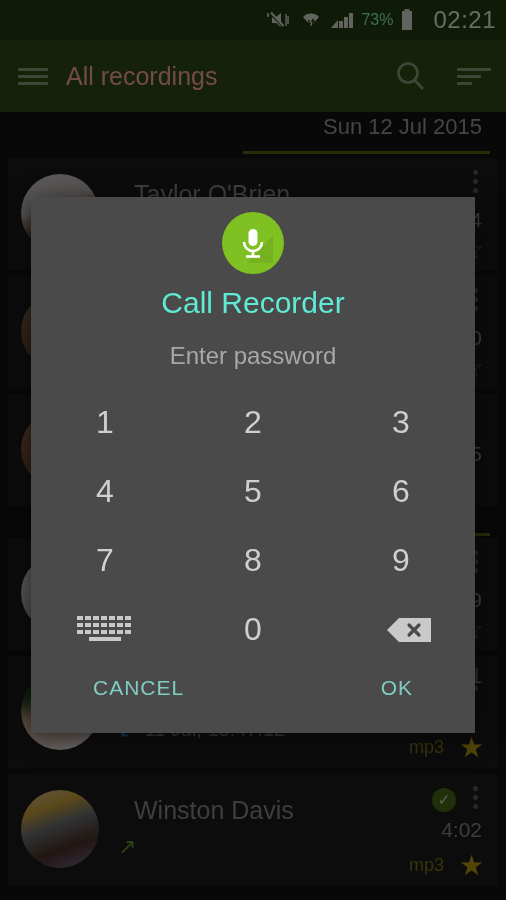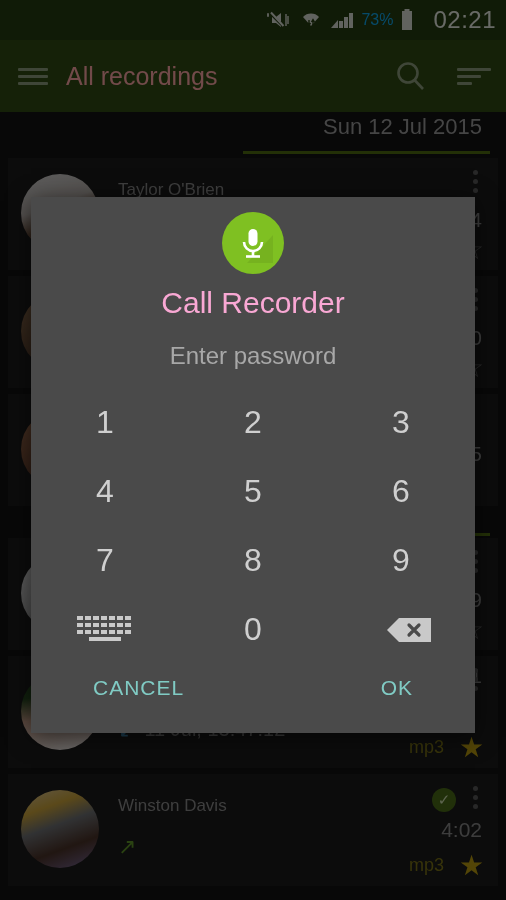--- a/index.html
+++ b/index.html
@@ -19,21 +19,21 @@
   
   #statusbar {
     position:absolute; top:0; left:0;
     width:506px; height:40px;
     background:#253d10;
     display:flex; align-items:center; justify-content:flex-end;
     padding-right:10px; gap:7px;
   }
   .sb-icon { display:flex; align-items:center; color:#d8dcd2; }
   .sb-text {
-    color:#0ea5e9; font-size:16px; letter-spacing:0px;
+    color:#86efac; font-size:16px; letter-spacing:0px;
   }
   #sb-clock { color:#e7ebe2; font-size:24px; letter-spacing:0.5px; margin-left:12px; }
 
   
   #toolbar {
     position:absolute; top:40px; left:0;
     width:506px; height:72px;
     background:#2f4a12;
     display:flex; align-items:center;
   }
@@ -64,22 +64,22 @@
     background:#1b1b1b;
     overflow:hidden;
   }
   .avatar {
     position:absolute; left:13px; top:16px;
     width:78px; height:78px; border-radius:50%;
     overflow:hidden;
   }
   .avatar .skin { position:absolute; inset:0; }
   .rowname {
-    position:absolute; left:110px; top:22px;
-    color:#8a8a8a; font-size:17px;
+    position:absolute; left:126px; top:22px;
+    color:#8a8a8a; font-size:25px;
   }
   .rowsub {
     position:absolute; left:110px; top:62px;
     color:#7b7b7b; font-size:20px;
     display:flex; align-items:center; gap:8px;
   }
   .dirarrow { font-size:22px; line-height:1; }
   .dir-in  { color:#3d82a8; }
   .dir-out { color:#5e9328; }
   .rowdur {
@@ -122,21 +122,21 @@
   }
   #dlg-logo {
     margin-top:15px;
     width:62px; height:62px; border-radius:50%;
     background:#7fc022;
     display:flex; align-items:center; justify-content:center;
     position:relative; overflow:hidden;
   }
   #dlg-title {
     margin-top:12px;
-    color:#f9a8d4; font-size:30px;
+    color:#5eead4; font-size:30px;
   }
   #dlg-subtitle {
     margin-top:22px;
     color:#a8a8a8; font-size:24px;
   }
   #keypad {
     margin-top:18px;
     width:100%;
     display:grid;
     grid-template-columns:1fr 1fr 1fr;

